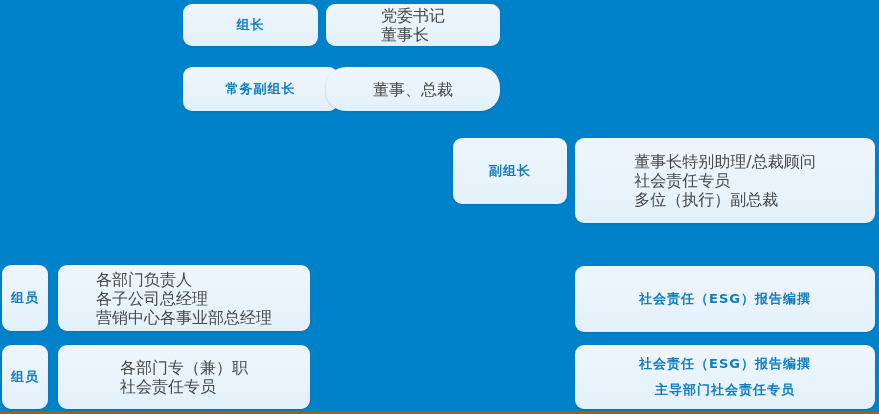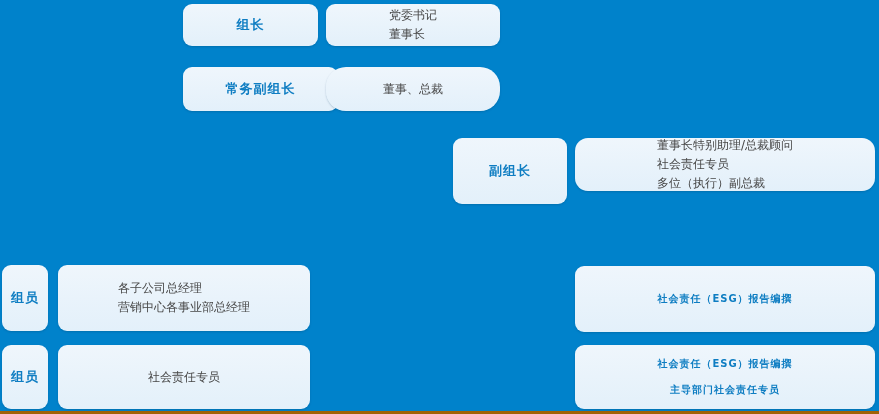--- a/index.html
+++ b/index.html
@@ -34,42 +34,42 @@
   }
   .role-label {
     color: #0E7DC2;
     font-weight: bold;
     font-size: 13px;
     letter-spacing: 1px;
     white-space: nowrap;
   }
   .desc-block {
     color: #474747;
-    font-size: 12px;
+    font-size: 16px;
     line-height: 19px;
     text-align: left;
     white-space: nowrap;
   }
   .desc-line { white-space: nowrap; }
   .blue-block {
     color: #0E7DC2;
     font-weight: bold;
-    font-size: 10px;
+    font-size: 13px;
     line-height: 26px;
     text-align: center;
     letter-spacing: 1px;
     white-space: nowrap;
   }
   
   #r1-label   { left:183px; top:4px;   width:135px; height:42px; }
   #r1-content { left:326px; top:4px;   width:174px; height:42px; }
   #r2-label   { left:183px; top:67px;  width:155px; height:44px; }
   #r2-content { left:326px; top:67px;  width:174px; height:44px;border-radius:20px; }
   #r3-label   { left:453px; top:138px; width:114px; height:66px; }
-  #r3-content { left:575px; top:138px; width:300px; height:53px;border-radius:13px; }
+  #r3-content { left:575px; top:138px; width:300px; height:85px; }
   #r4-member  { left:2px;   top:265px; width:46px;  height:66px; }
   #r4-left    { left:58px;  top:265px; width:252px; height:66px; }
   #r4-right   { left:575px; top:266px; width:300px; height:66px; }
   #r5-member  { left:2px;   top:345px; width:46px;  height:64px; }
   #r5-left    { left:58px;  top:345px; width:252px; height:64px; }
   #r5-right   { left:575px; top:345px; width:300px; height:64px; }
 </style>
 </head>
 <body>
 
@@ -104,35 +104,37 @@
       <div class="desc-line">社会责任专员</div>
       <div class="desc-line">多位（执行）副总裁</div>
     </div>
   </div>
 
   <div class="box" id="r4-member">
     <span class="role-label">组员</span>
   </div>
   <div class="box" id="r4-left">
     <div class="desc-block">
+      <div class="desc-line">各部门负责人</div>
       <div class="desc-line">各子公司总经理</div>
       <div class="desc-line">营销中心各事业部总经理</div>
     </div>
   </div>
   <div class="box" id="r4-right">
     <div class="blue-block">
       <div>社会责任（ESG）报告编撰</div>
     </div>
   </div>
 
   <div class="box" id="r5-member">
     <span class="role-label">组员</span>
   </div>
   <div class="box" id="r5-left">
     <div class="desc-block">
+      <div class="desc-line">各部门专（兼）职</div>
       <div class="desc-line">社会责任专员</div>
     </div>
   </div>
   <div class="box" id="r5-right">
     <div class="blue-block">
       <div>社会责任（ESG）报告编撰</div>
       <div>主导部门社会责任专员</div>
     </div>
   </div>
 </div>

